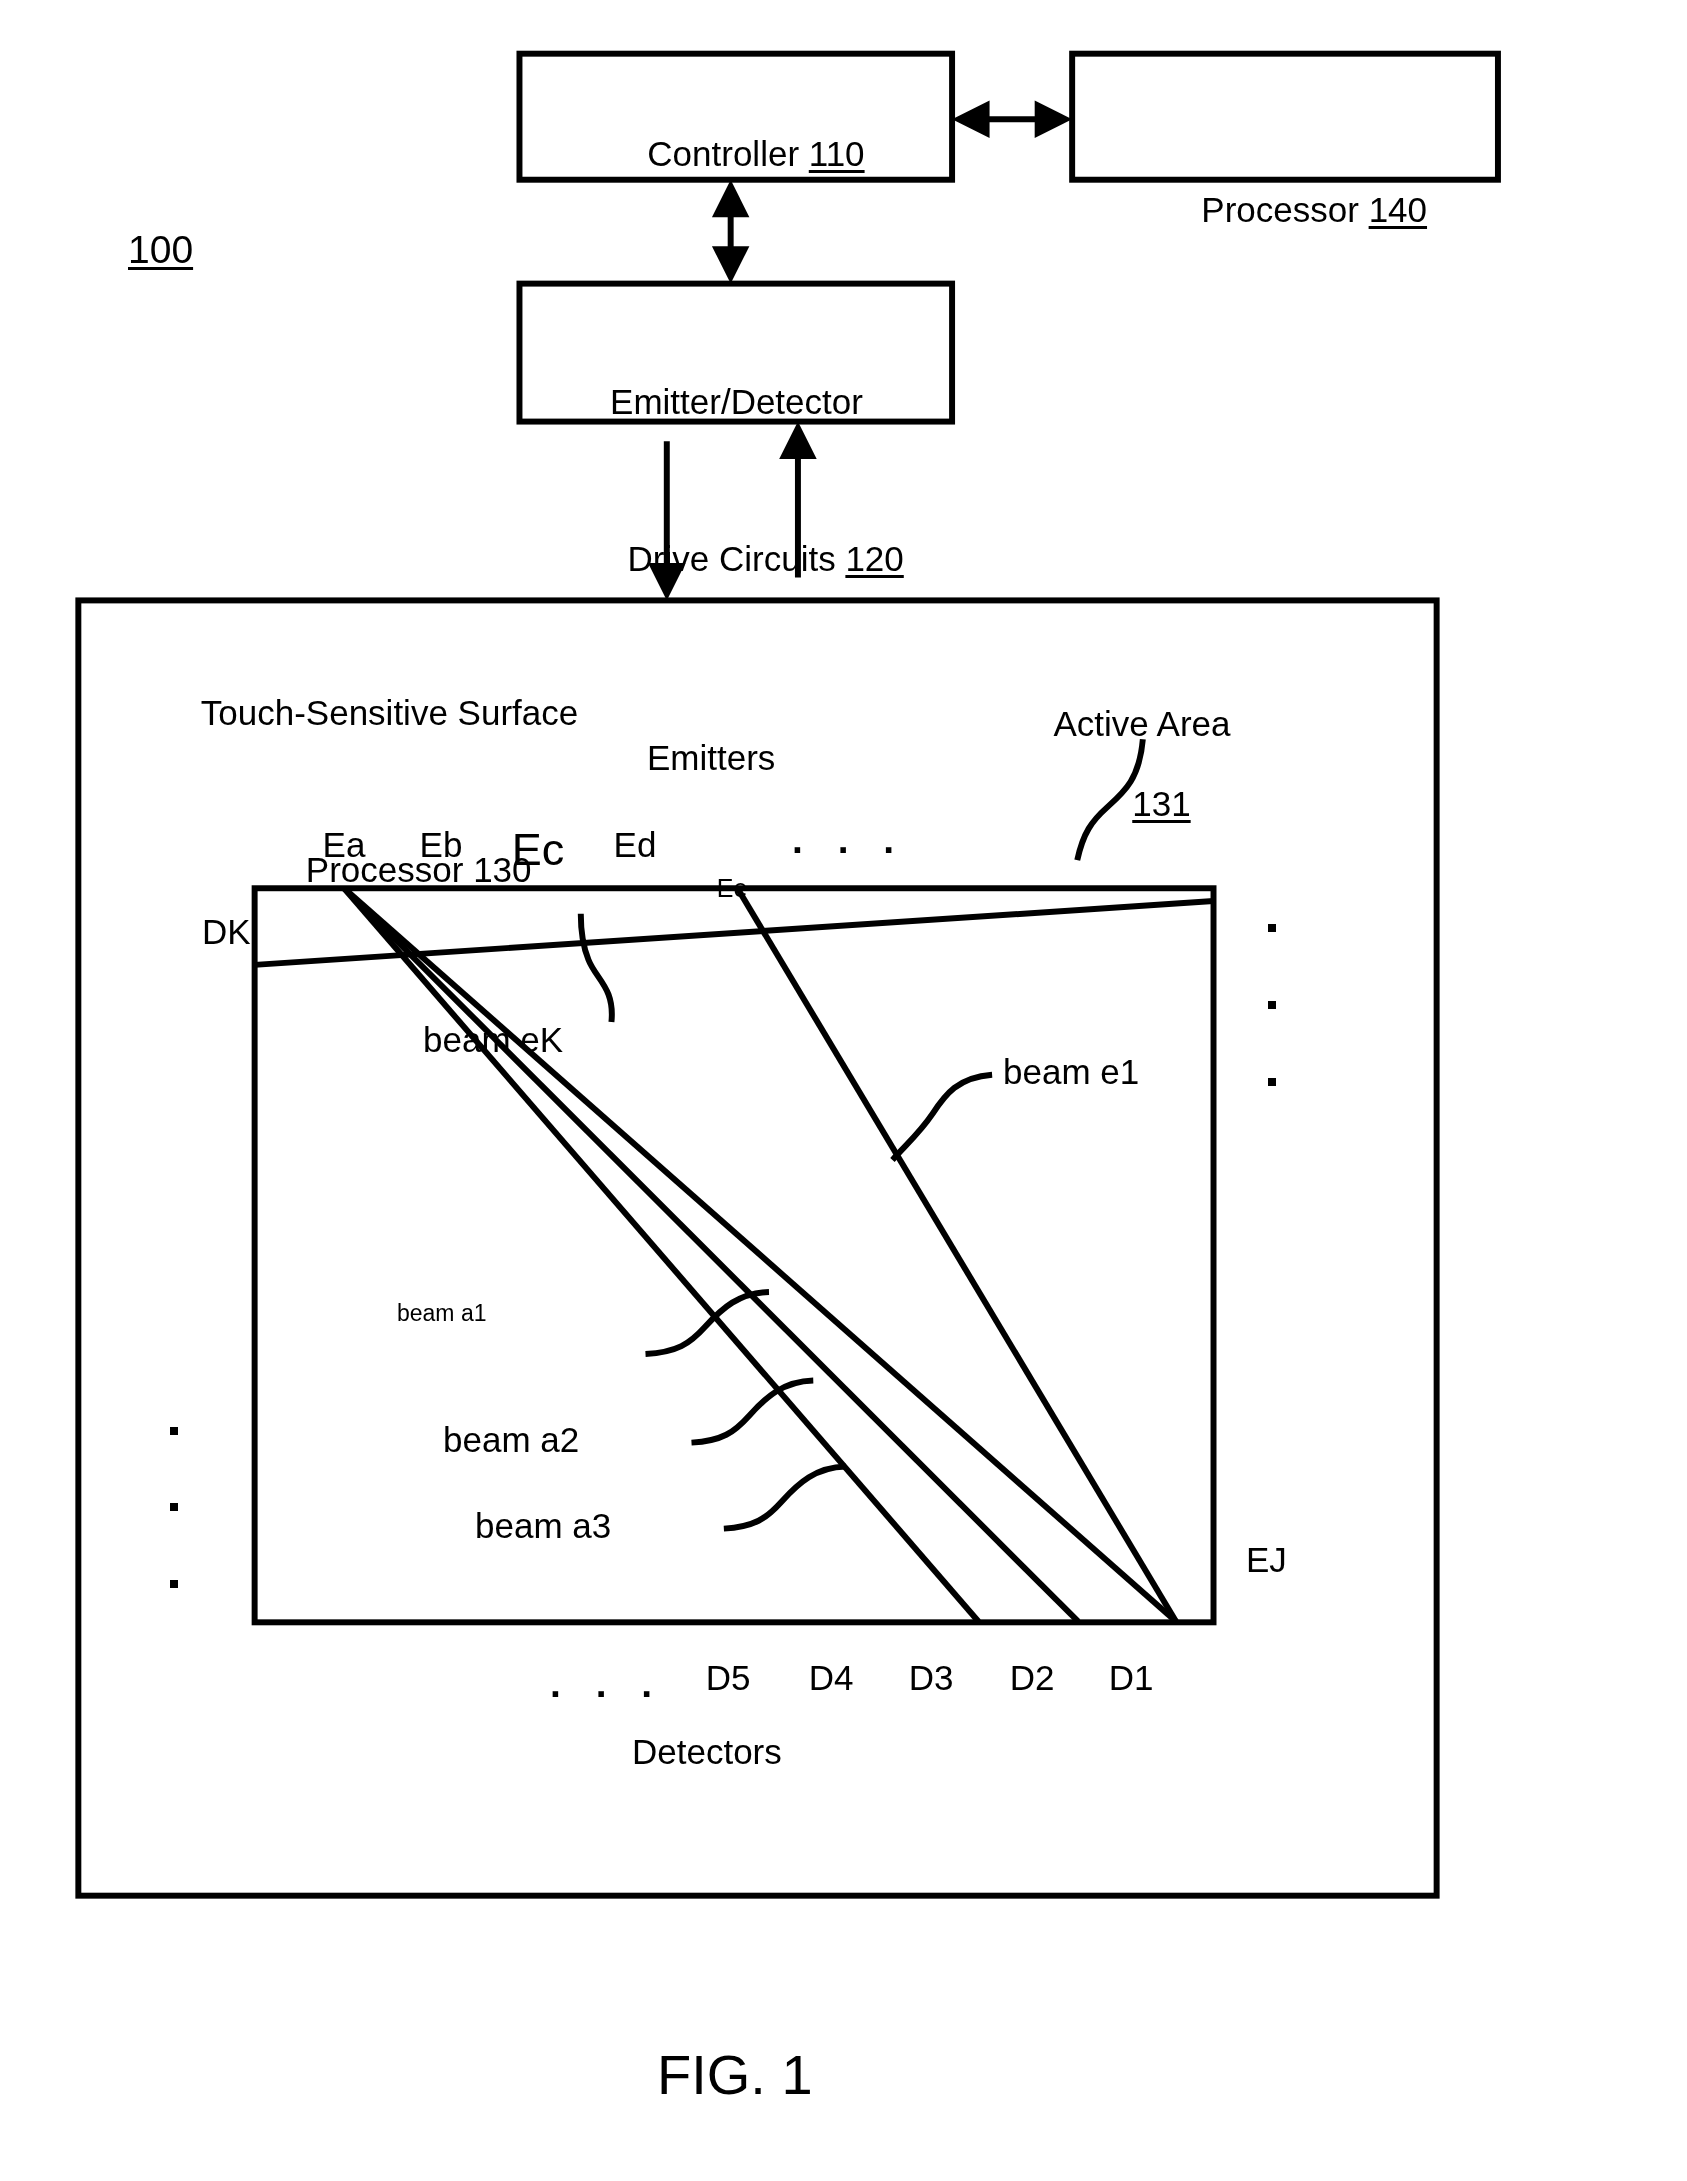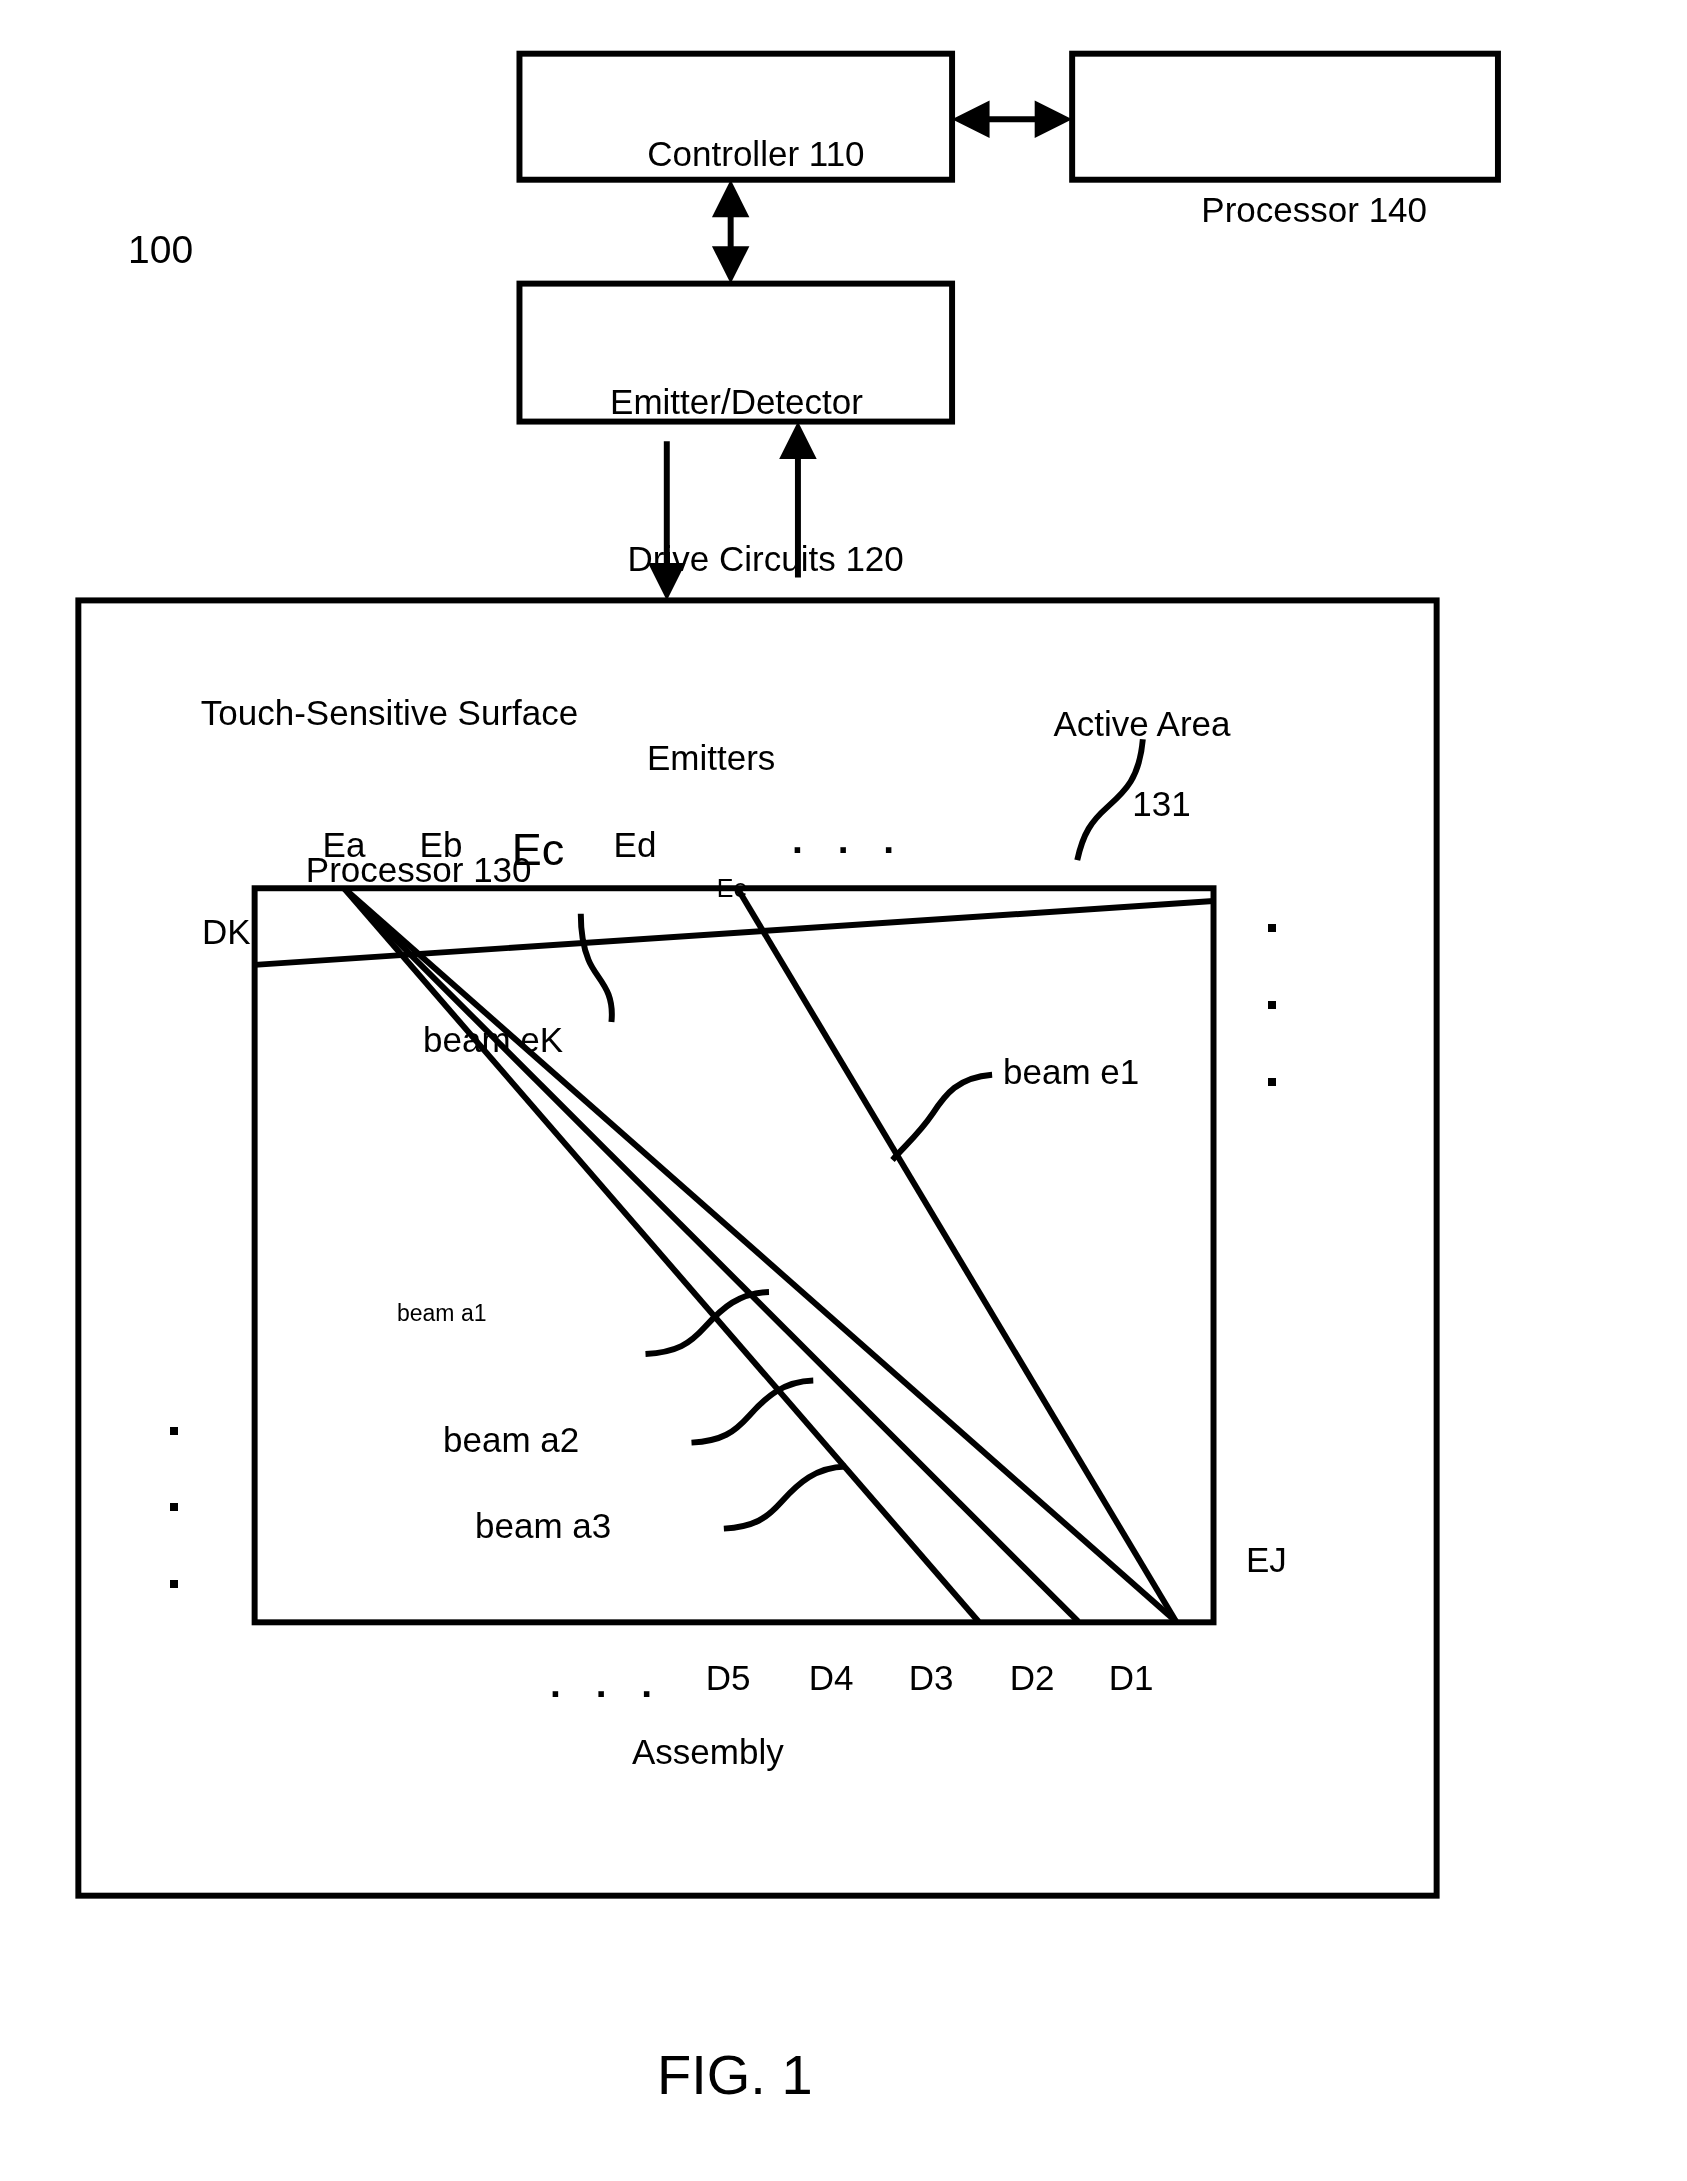--- a/index.html
+++ b/index.html
@@ -28,21 +28,21 @@
     height: 2181px;
   }
   .lbl {
     position: absolute;
     white-space: pre;
     line-height: 1.12;
     font-family: "Liberation Sans", sans-serif;
     color: #000;
   }
   .ctr { text-align: center; }
-  .u { text-underline-offset: 0.10em; text-decoration-thickness: 0.075em; }
+  .u { text-decoration: underline; text-underline-offset: 0.10em; text-decoration-thickness: 0.075em; }
 
   
   .box-text {
     font-size: 35px;
     text-align: center;
   }
 
   .dot {
     position: absolute;
     width: 7.7px; height: 7.7px;
@@ -164,21 +164,21 @@
   <div class="lbl" style="left:443px; top:1420px; font-size:35px;">beam a2</div>
   <div class="lbl" style="left:475px; top:1506px; font-size:35px;">beam a3</div>
 
   <div class="lbl" style="left:550px; top:1662px; font-size:39px; letter-spacing:12px; font-weight:bold;">. . .</div>
   <div class="lbl ctr" style="left:681px; top:1658px; width:94px; font-size:35px;">D5</div>
   <div class="lbl ctr" style="left:784px; top:1658px; width:94px; font-size:35px;">D4</div>
   <div class="lbl ctr" style="left:884px; top:1658px; width:94px; font-size:35px;">D3</div>
   <div class="lbl ctr" style="left:985px; top:1658px; width:94px; font-size:35px;">D2</div>
   <div class="lbl ctr" style="left:1084px; top:1658px; width:94px; font-size:35px;">D1</div>
 
-  <div class="lbl" style="left:632px; top:1732px; font-size:35px;">Assembly</div>
+  <div class="lbl" style="left:632px; top:1732px; font-size:35px;">Detectors</div>
 
   <div class="dot" style="left:1268px; top:924px;"></div>
   <div class="dot" style="left:1268px; top:1001px;"></div>
   <div class="dot" style="left:1268px; top:1078px;"></div>
 
   <div class="dot" style="left:170px; top:1427px;"></div>
   <div class="dot" style="left:170px; top:1503px;"></div>
   <div class="dot" style="left:170px; top:1580px;"></div>
 
   <div class="lbl" style="left:657px; top:2044px; font-size:56px;">FIG. 1</div>

